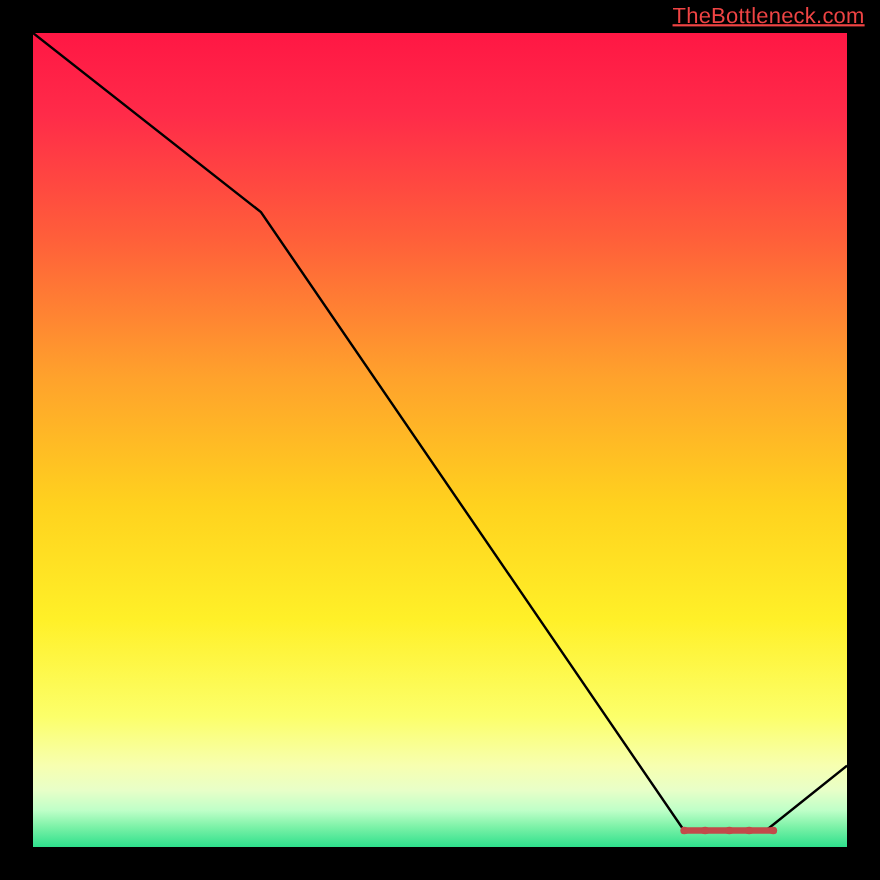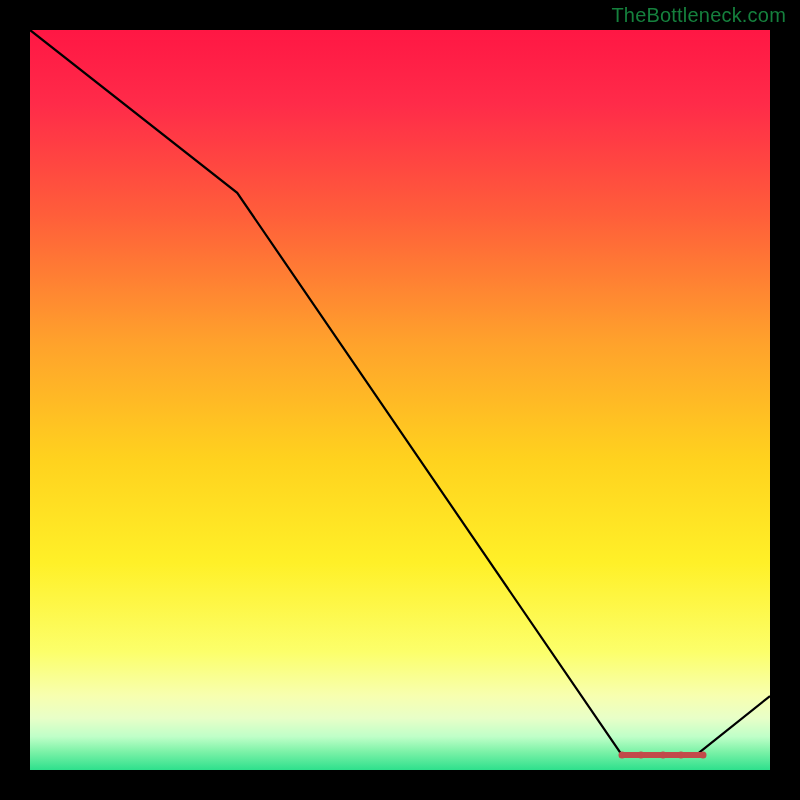--- a/index.html
+++ b/index.html
@@ -14,25 +14,26 @@
   .frame {
     position: relative;
     width: 800px;
     height: 800px;
     background: #000;
   }
   .watermark {
     position: absolute;
     top: 4px;
     right: 14px;
-    color: #15803d;
+    color: #ef4444;
     font-size: 20px;
     font-weight: 500;
     letter-spacing: 0.2px;
     z-index: 5;
+    text-decoration: underline;
   }
   .plot {
     position: absolute;
     left: 30px;
     top: 30px;
     width: 740px;
     height: 740px;
   }
   .gradient {
     position: absolute;

